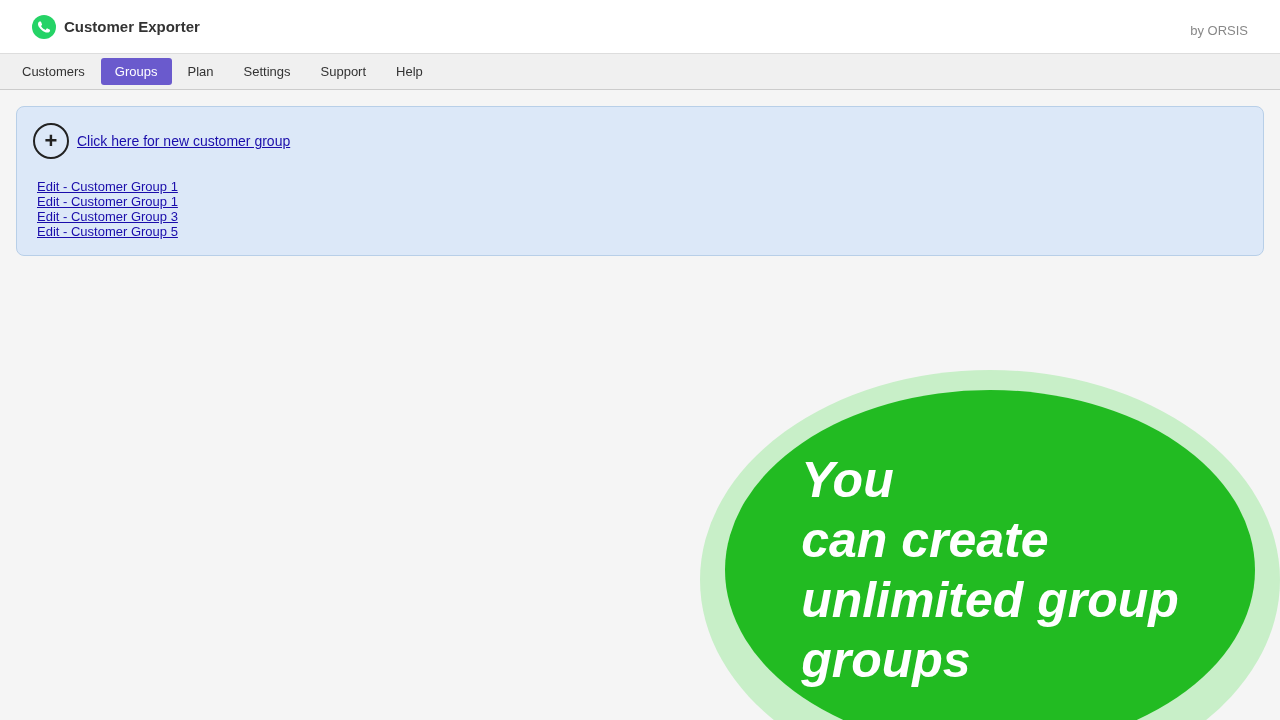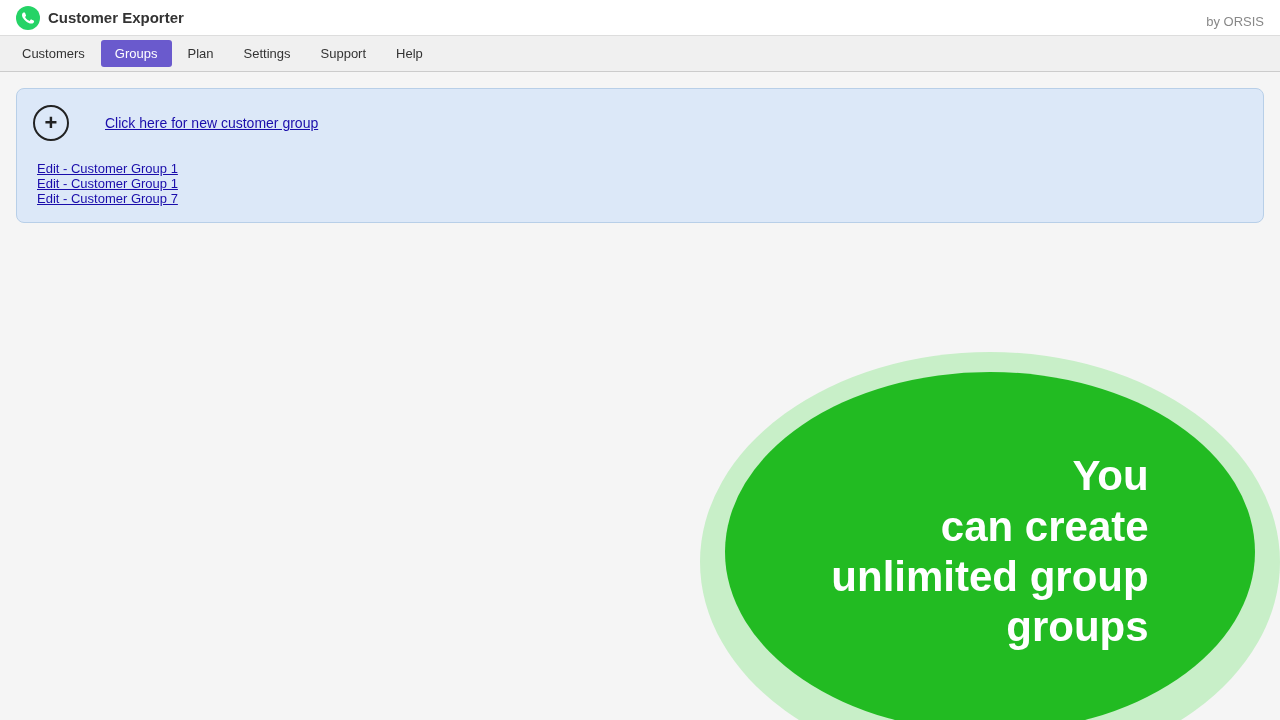--- a/index.html
+++ b/index.html
@@ -12,22 +12,22 @@
       position: relative;
     }
 
     
     .app-header {
       display: flex;
       align-items: center;
       justify-content: space-between;
       background: #fff;
       border-bottom: 1px solid #ddd;
-      padding: 0 16px;
-      height: 36px;
+      padding: 0 32px;
+      height: 54px;
     }
     .app-header-left {
       display: flex;
       align-items: center;
       gap: 8px;
     }
     .whatsapp-icon {
       width: 24px;
       height: 24px;
     }
@@ -102,21 +102,20 @@
       color: #222;
       background: transparent;
       flex-shrink: 0;
     }
 
     .new-group-link {
       color: #1a0dab;
       text-decoration: underline;
       font-size: 14px;
       cursor: pointer;
-      margin-left: 28px;
     }
 
     .group-list {
       display: flex;
       flex-direction: column;
       padding-left: 4px;
     }
 
     .group-link {
       color: #1a0dab;
@@ -161,25 +160,26 @@
       border-radius: 50%;
       top: 20px;
       left: 45px;
       display: flex;
       align-items: center;
       justify-content: center;
     }
 
     .bubble-text {
       color: #fff;
-      font-size: 42px;
+      font-size: 50px;
       font-weight: bold;
-      text-align: right;
+      text-align: left;
       line-height: 1.2;
       padding: 20px;
+      font-style: italic;
     }
   </style>
 </head>
 <body>
 
 <div class="app-header">
   <div class="app-header-left">
     <svg class="whatsapp-icon" viewBox="0 0 24 24">
       <circle cx="12" cy="12" r="12" fill="#25D366"></circle>
       <path fill="#fff" d="M17.472 14.382c-.297-.149-1.758-.867-2.03-.967-.273-.099-.471-.148-.67.15-.197.297-.767.966-.94 1.164-.173.199-.347.223-.644.075-.297-.15-1.255-.463-2.39-1.475-.883-.788-1.48-1.761-1.653-2.059-.173-.297-.018-.458.13-.606.134-.133.298-.347.446-.52.149-.174.198-.298.298-.497.099-.198.05-.371-.025-.52-.075-.149-.669-1.612-.916-2.207-.242-.579-.487-.5-.669-.51-.173-.008-.371-.01-.57-.01-.198 0-.52.074-.792.372-.272.297-1.04 1.016-1.04 2.479 0 1.462 1.065 2.875 1.213 3.074.149.198 2.096 3.2 5.077 4.487.709.306 1.262.489 1.694.625.712.227 1.36.195 1.871.118.571-.085 1.758-.719 2.006-1.413.248-.694.248-1.289.173-1.413-.074-.124-.272-.198-.57-.347z"></path>
@@ -201,21 +201,22 @@
 <div class="main-content">
 
   <div class="groups-panel">
     <div class="new-group-row">
       <div class="plus-circle">+</div>
       <span class="new-group-link">Click here for new customer group</span>
     </div>
     <div class="group-list">
       <a class="group-link">Edit - Customer Group 1</a>
       <a class="group-link">Edit - Customer Group 1</a>
-      <a class="group-link">Edit - Customer Group 7</a>
+      <a class="group-link">Edit - Customer Group 3</a>
+      <a class="group-link">Edit - Customer Group 5</a>
     </div>
   </div>
 
   <div class="speech-bubble-container">
     <div class="bubble-outer">
       <div class="bubble-bg"></div>
       <div class="bubble-main">
         <div class="bubble-text">
           <span>You</span><br>
           <span>can create</span><br>

